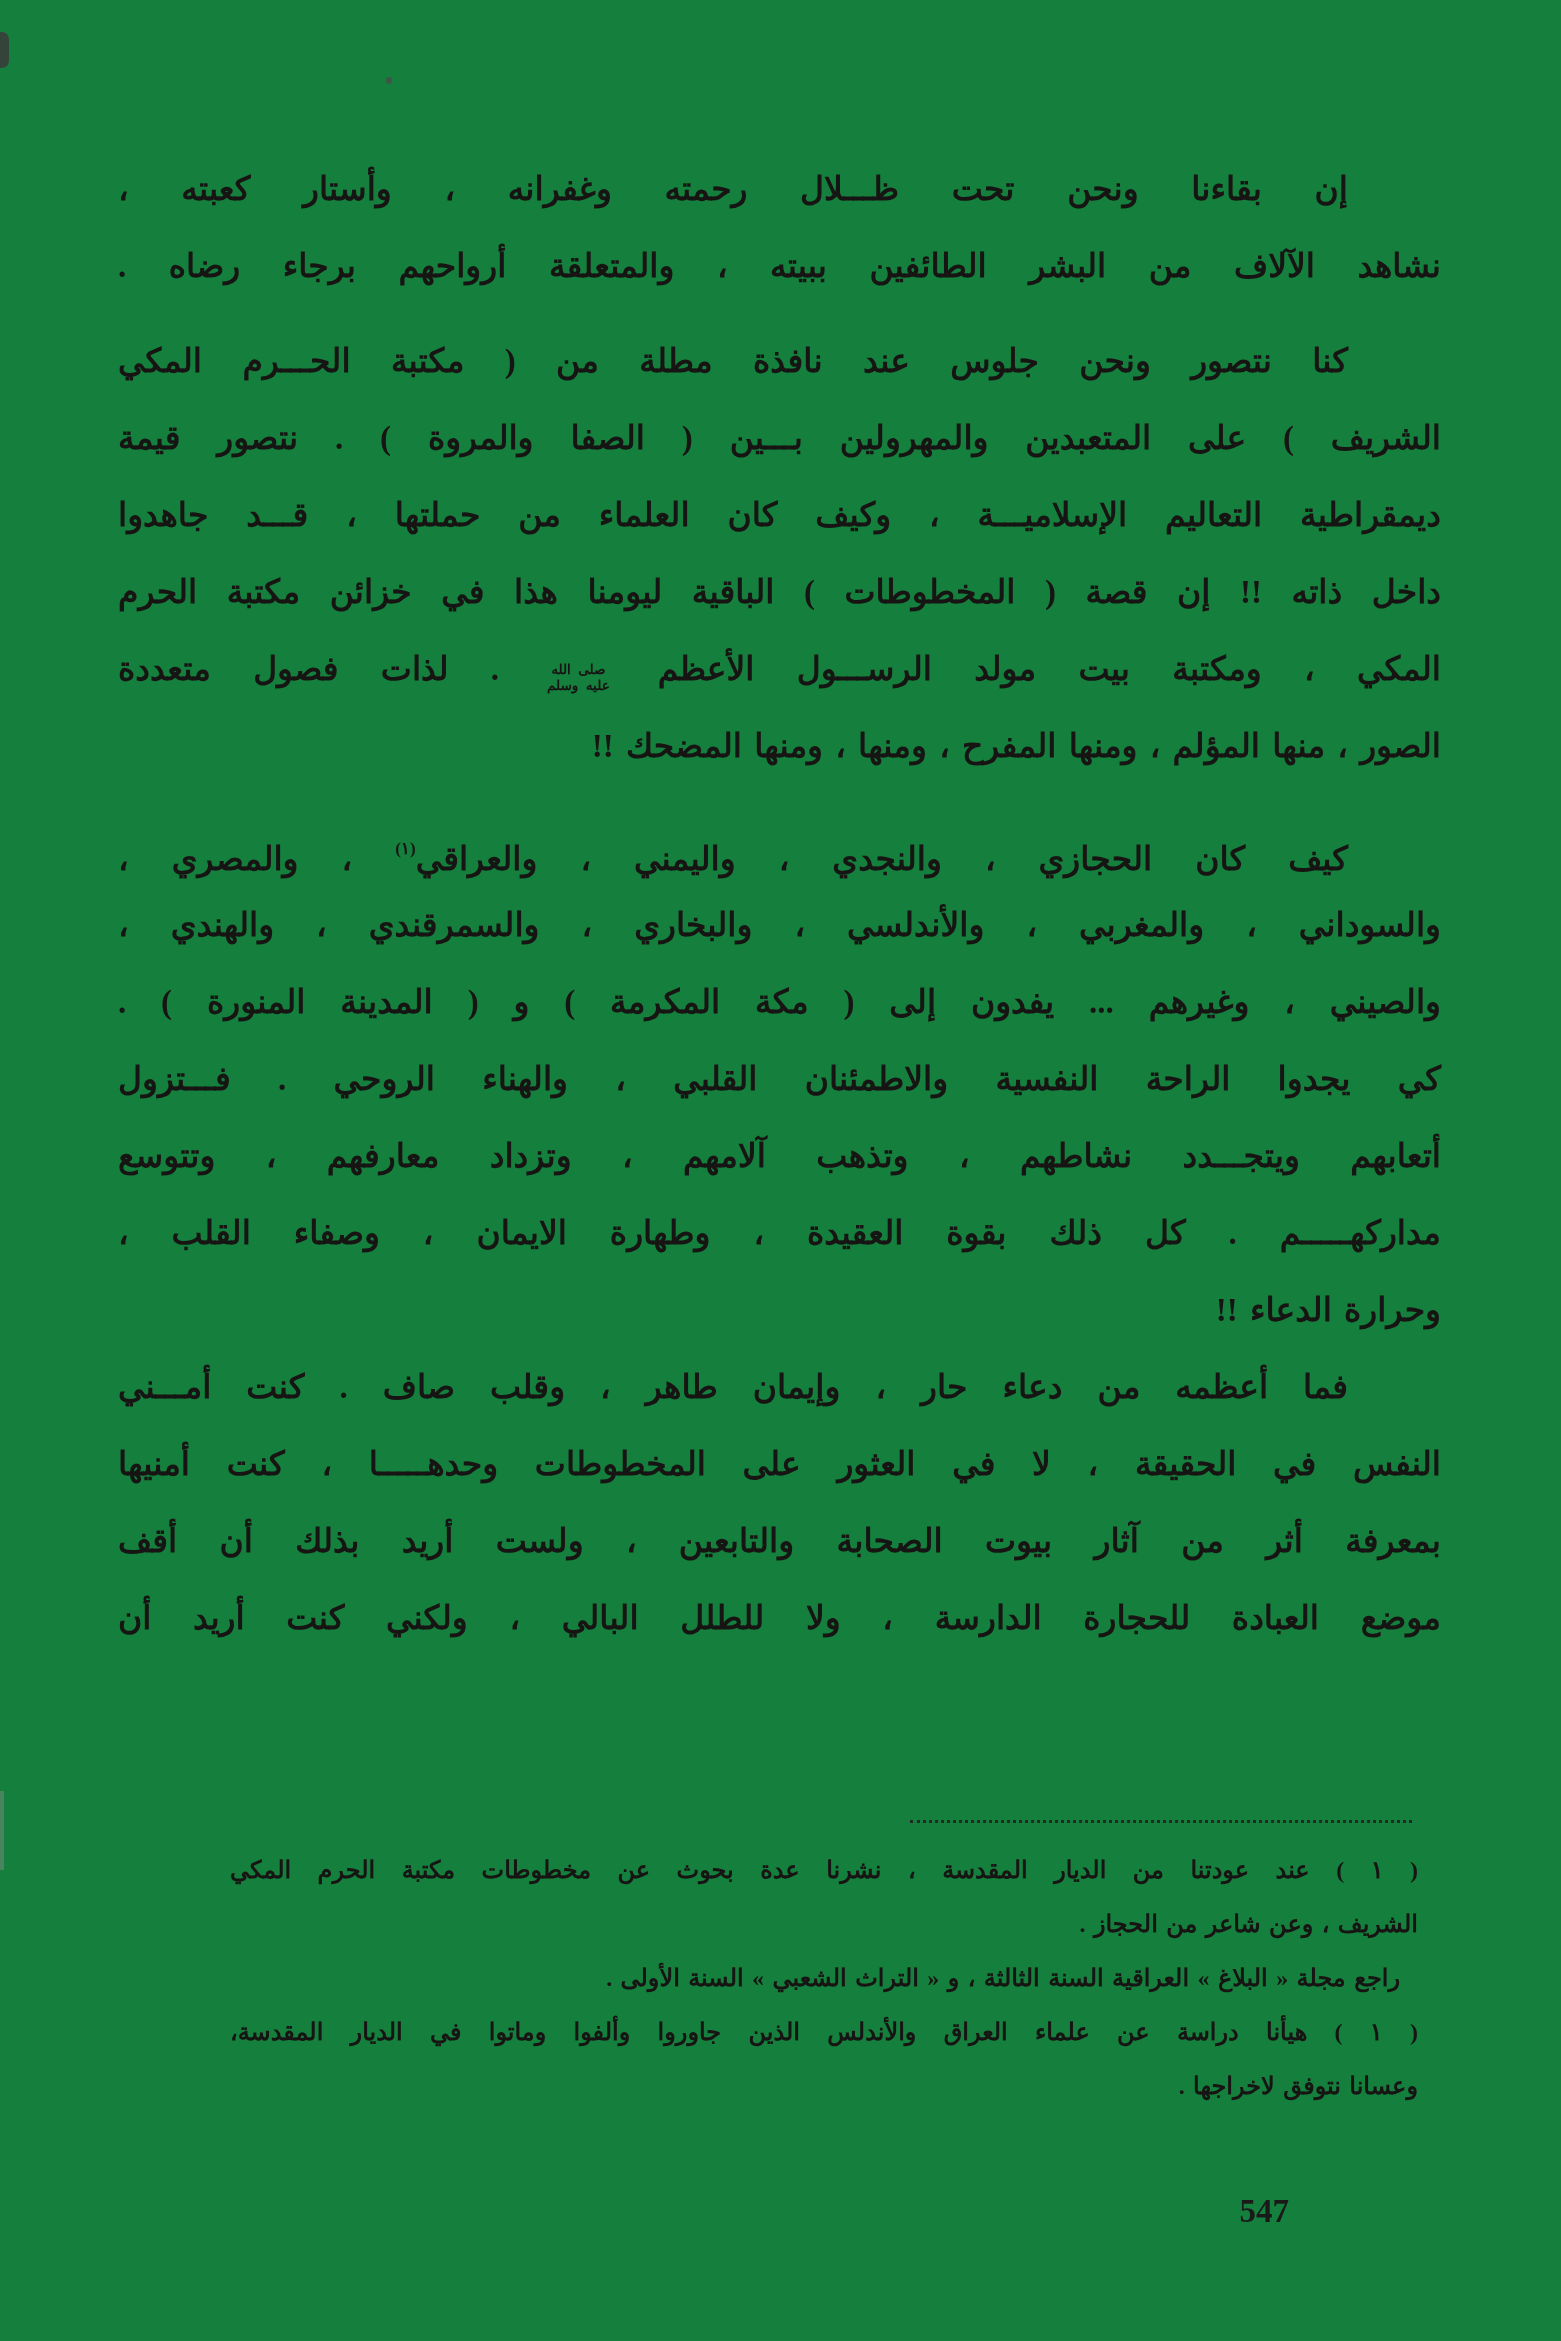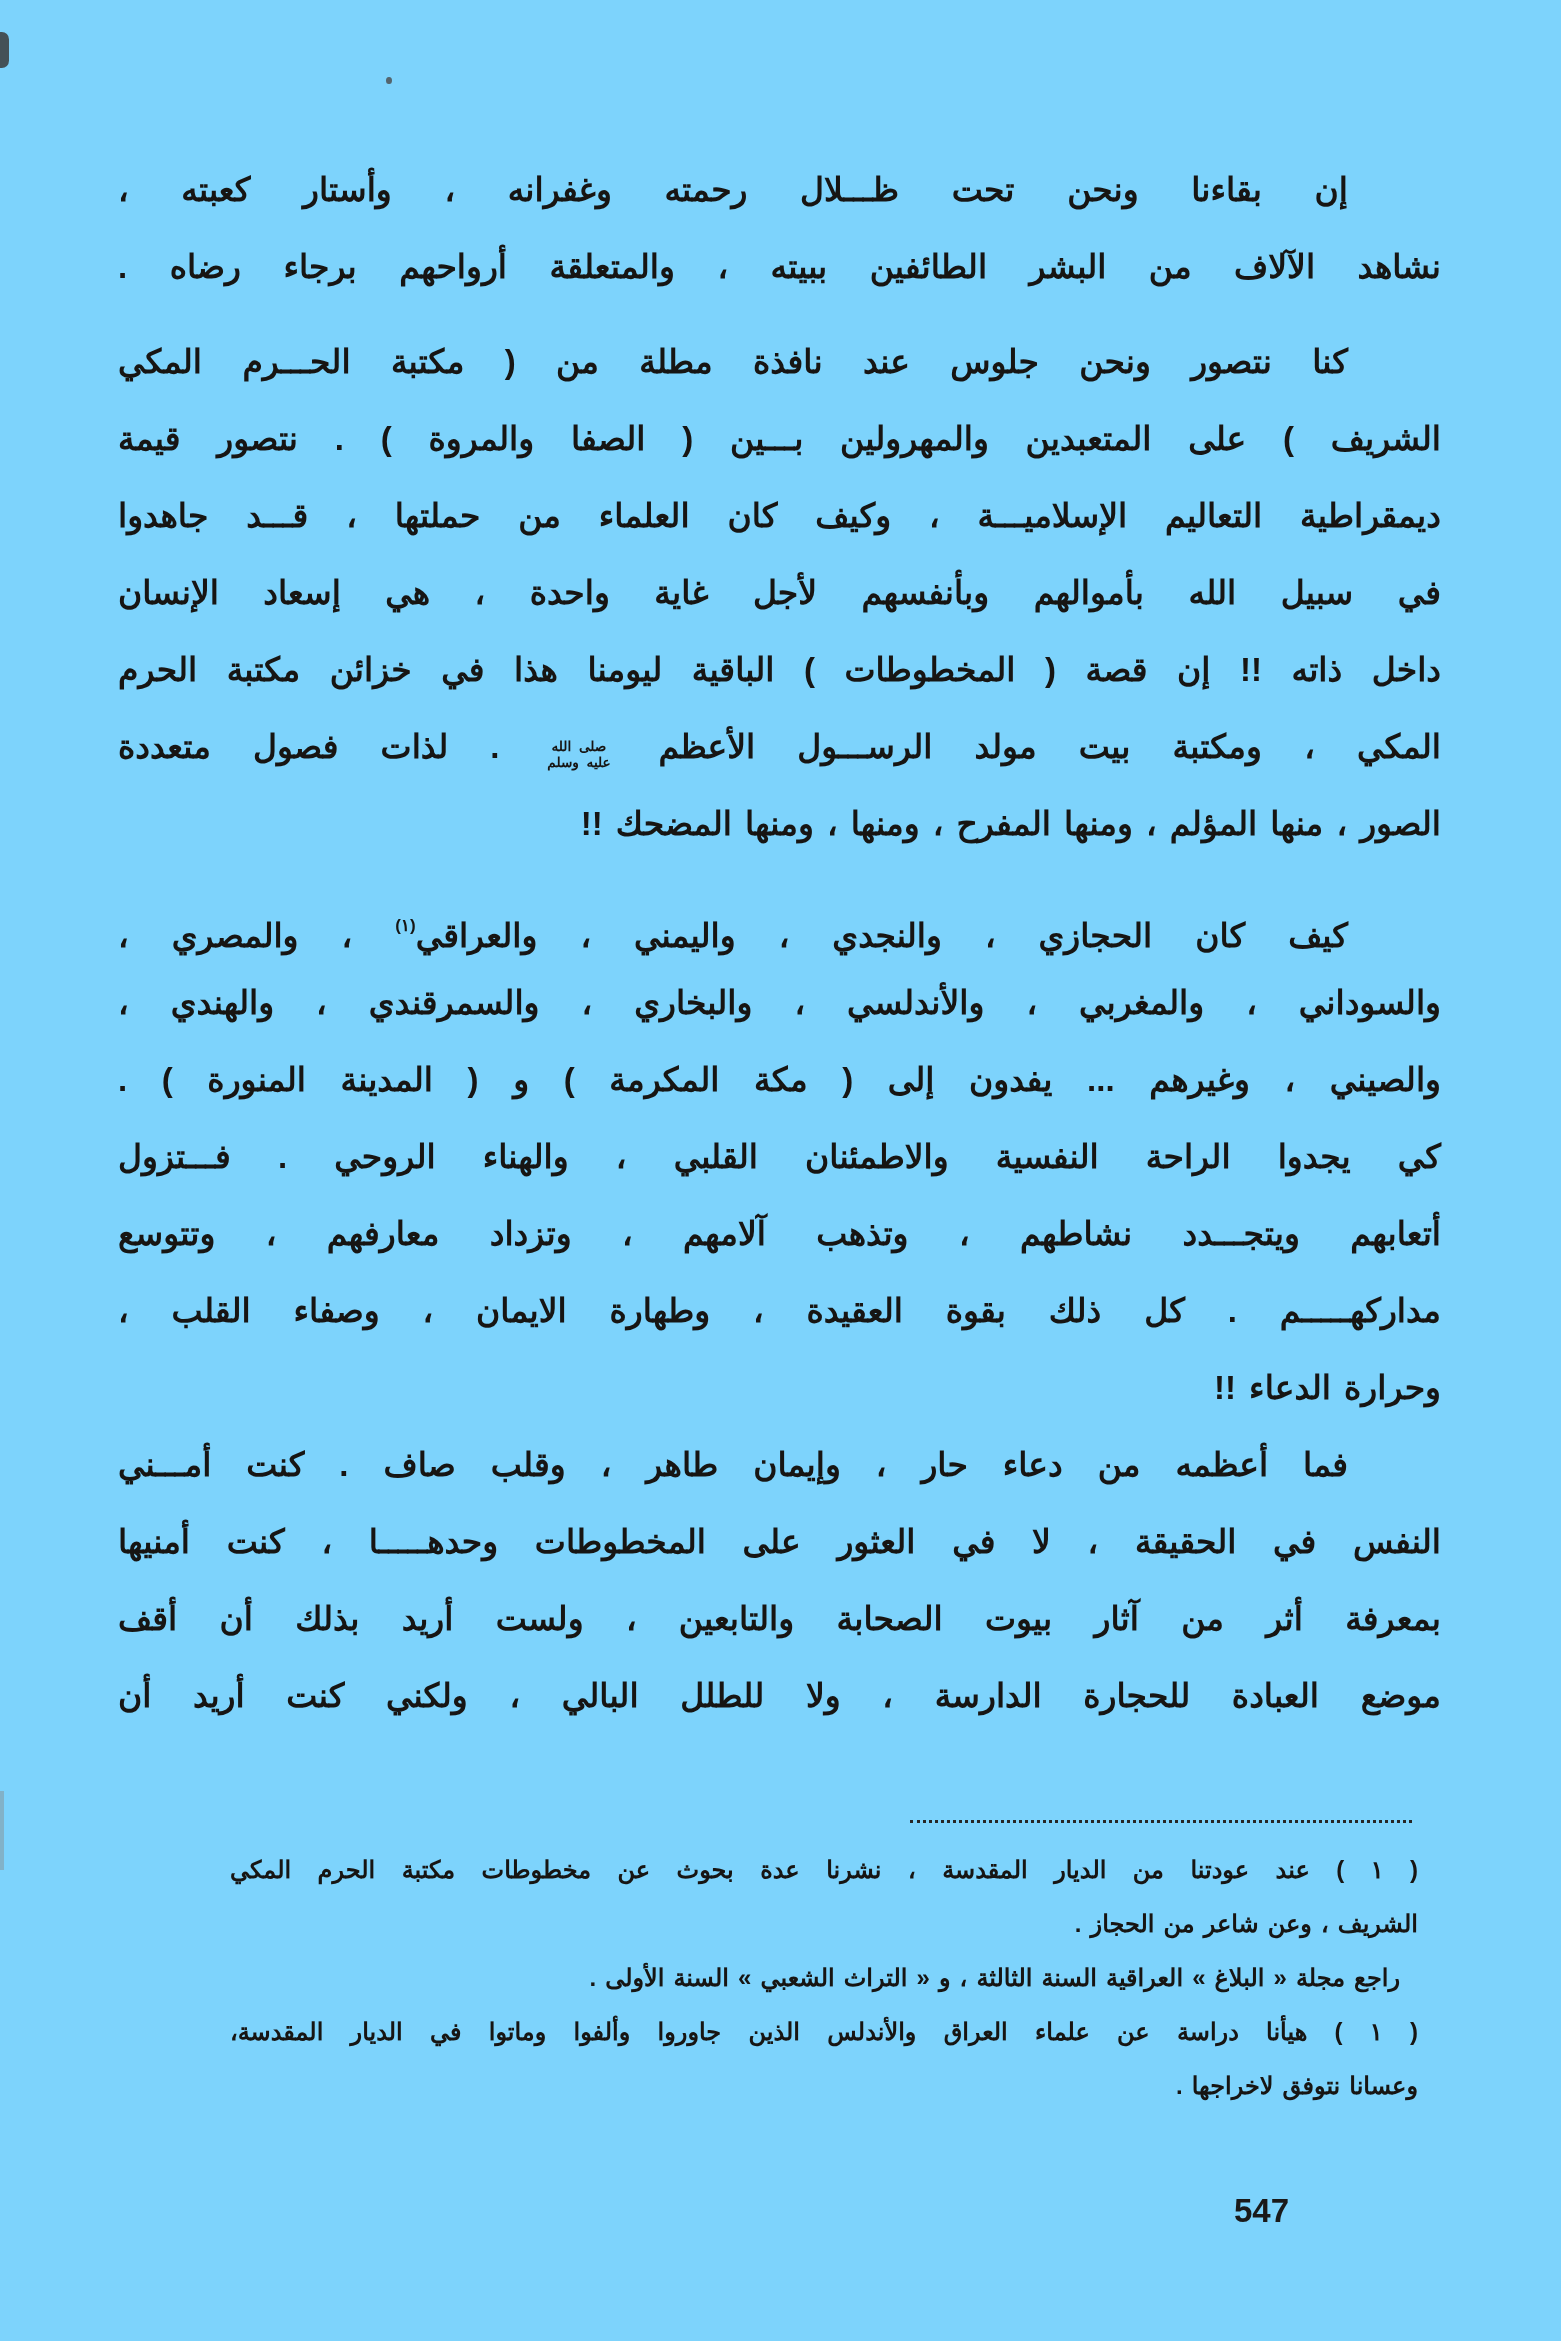--- a/index.html
+++ b/index.html
@@ -4,24 +4,24 @@
 <style>
   html, body {
     margin: 0;
     padding: 0;
     background: #ffffff;
   }
   .page {
     position: relative;
     width: 1561px;
     height: 2342px;
-    background: #7dd3fc;
+    background: #15803d;
     overflow: hidden;
     direction: rtl;
-    font-family: Liberation Sans, sans-serif;
+    font-family: Liberation Serif, serif;
   }
   .body-text {
     position: absolute;
     top: 151px;
     right: 120px;
     left: 118px;
   }
   .line {
     font-size: 33px;
     font-weight: 700;
@@ -134,21 +134,20 @@
   <div class="artifact-corner"></div>
   <div class="artifact-speck"></div>
   <div class="artifact-edge"></div>
 
   <div class="body-text">
     <div class="line j indent">إن بقاءنا ونحن تحت ظـــلال رحمته وغفرانه ، وأستار كعبته ،</div>
     <div class="line j">نشاهد الآلاف من البشر الطائفين ببيته ، والمتعلقة أرواحهم برجاء رضاه .</div>
     <div class="line j indent gap-a">كنا نتصور ونحن جلوس عند نافذة مطلة من ( مكتبة الحـــرم المكي</div>
     <div class="line j">الشريف ) على المتعبدين والمهرولين بـــين ( الصفا والمروة ) . نتصور قيمة</div>
     <div class="line j">ديمقراطية التعاليم الإسلاميـــة ، وكيف كان العلماء من حملتها ، قـــد جاهدوا</div>
-    <div class="line j">في سبيل الله بأموالهم وبأنفسهم لأجل غاية واحدة ، هي إسعاد الإنسان</div>
     <div class="line j">داخل ذاته !! إن قصة ( المخطوطات ) الباقية ليومنا هذا في خزائن مكتبة الحرم</div>
 
     <div class="line j">
       <span>المكي ، ومكتبة بيت مولد الرســـول الأعظم</span>
       <span class="honorific">
           <span>صلى الله</span>
           <span>عليه وسلم</span>
         </span>
       <span>. لذات فصول متعددة</span>
     </div>

